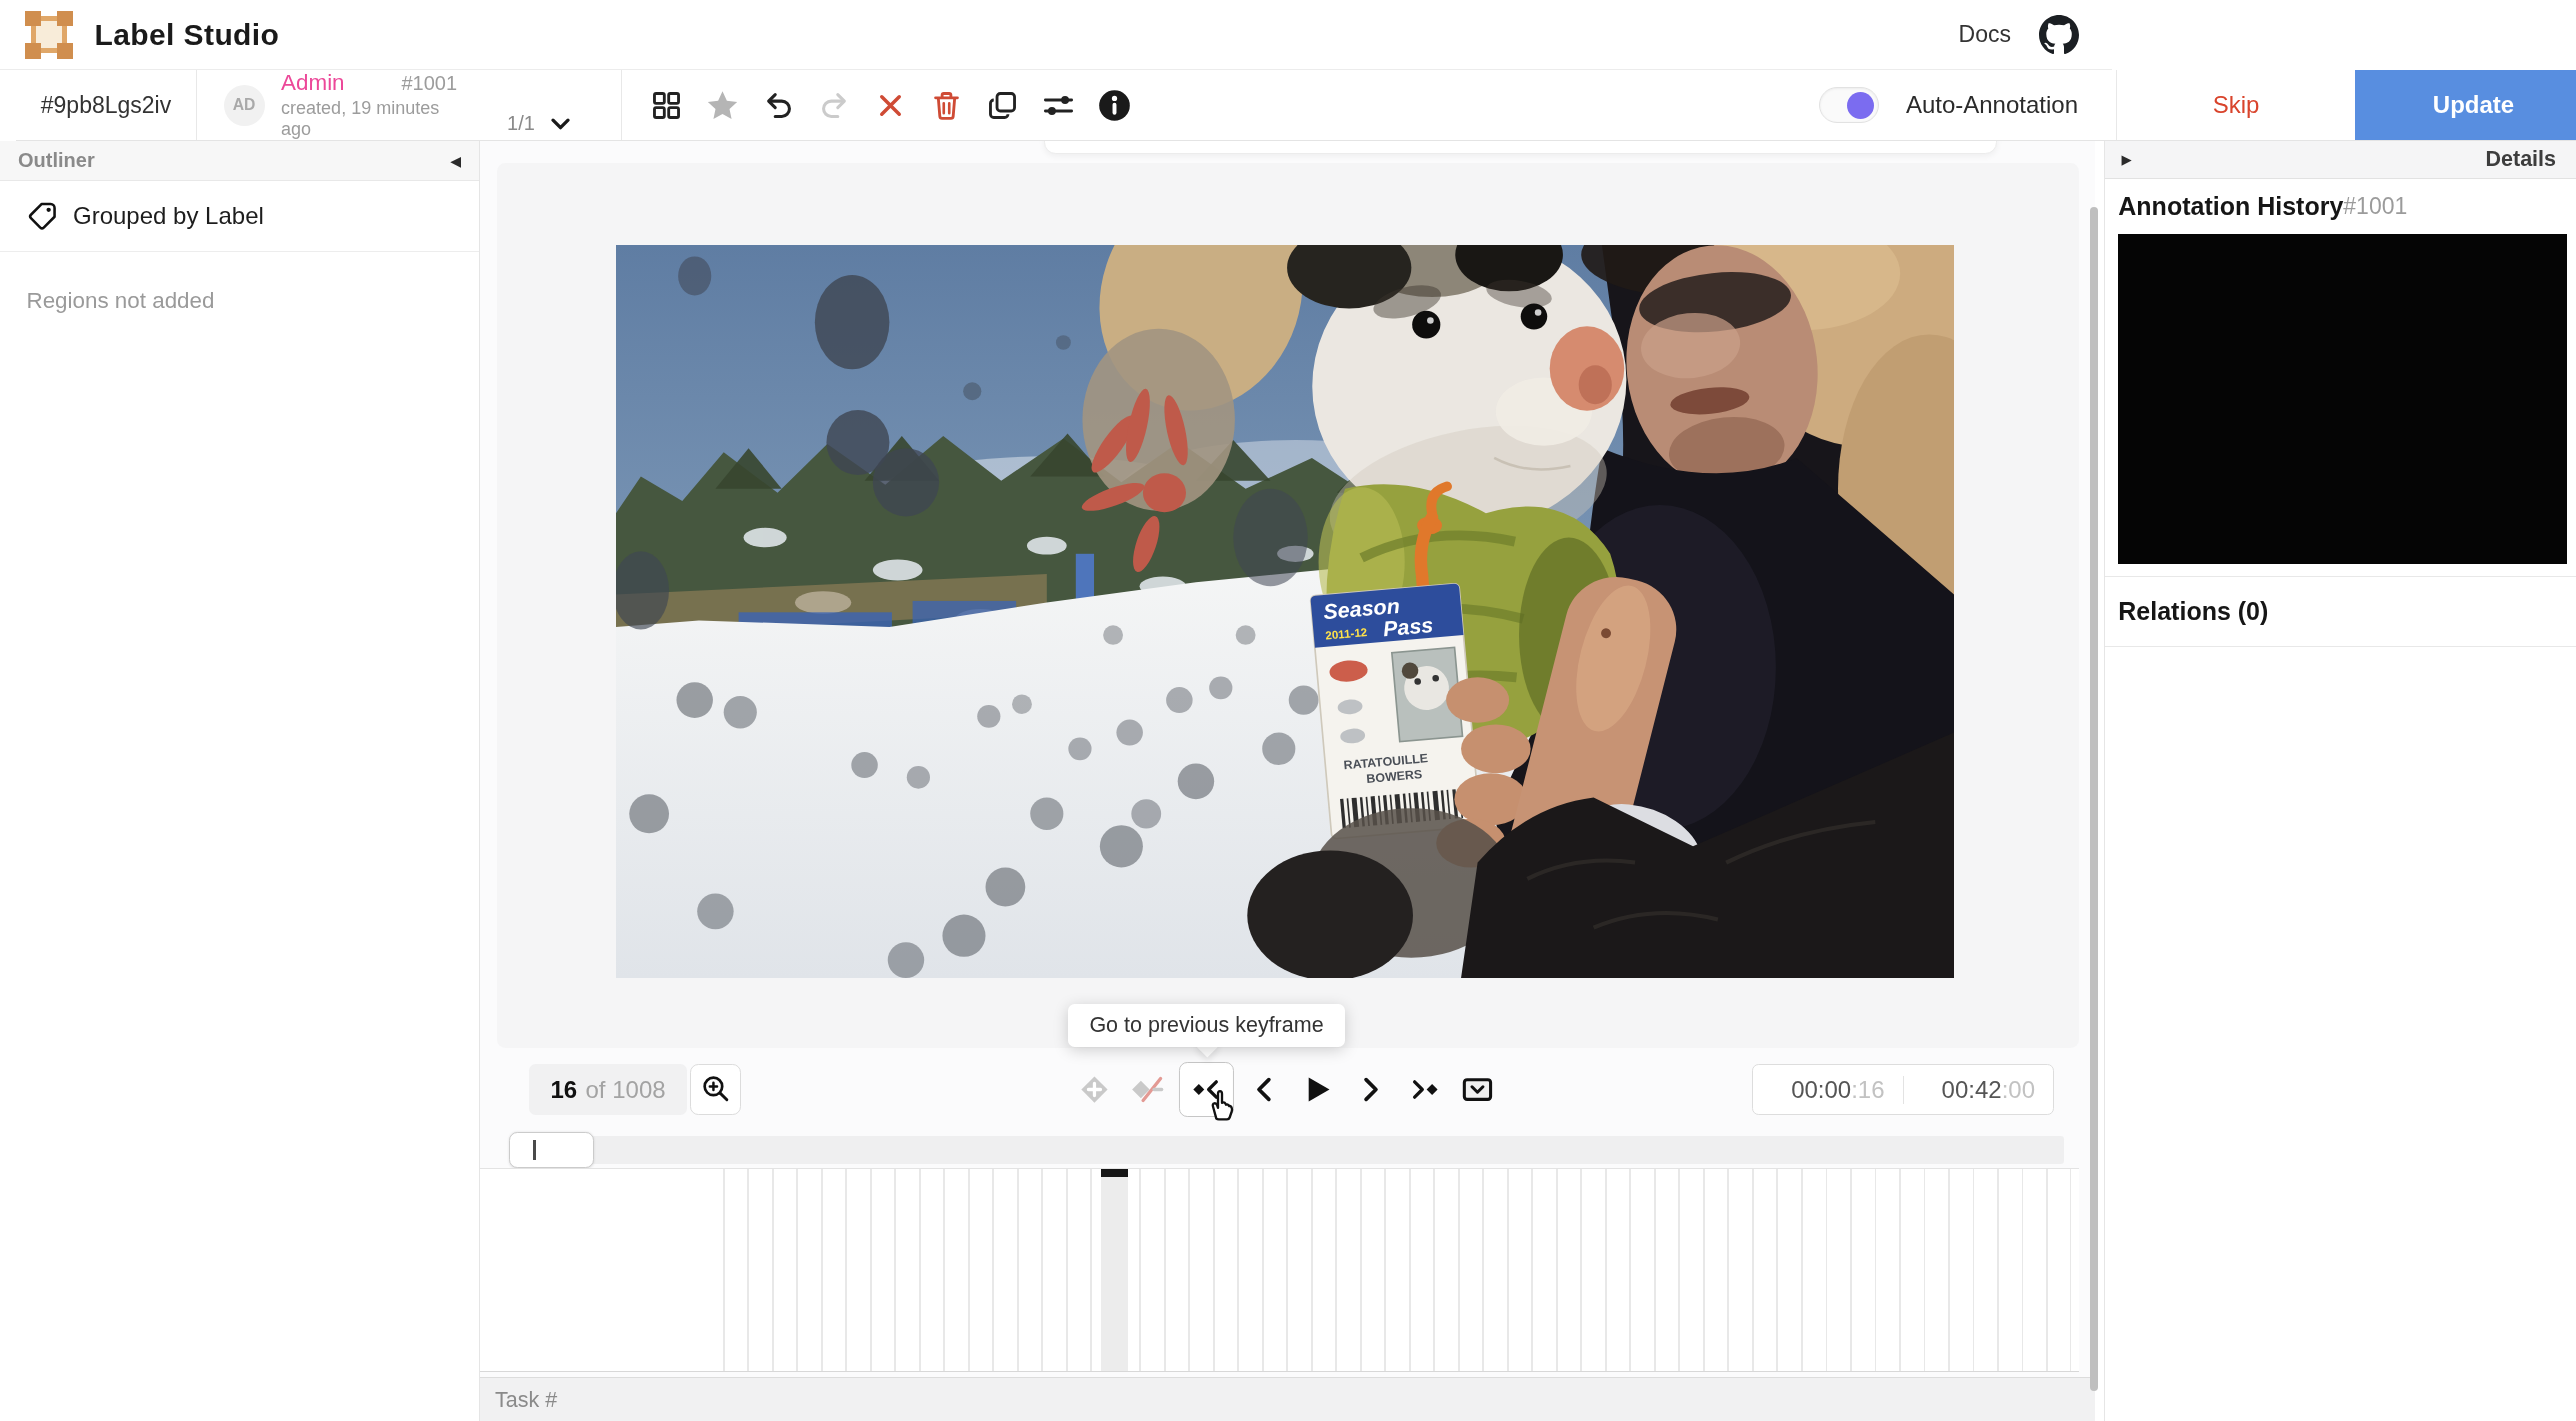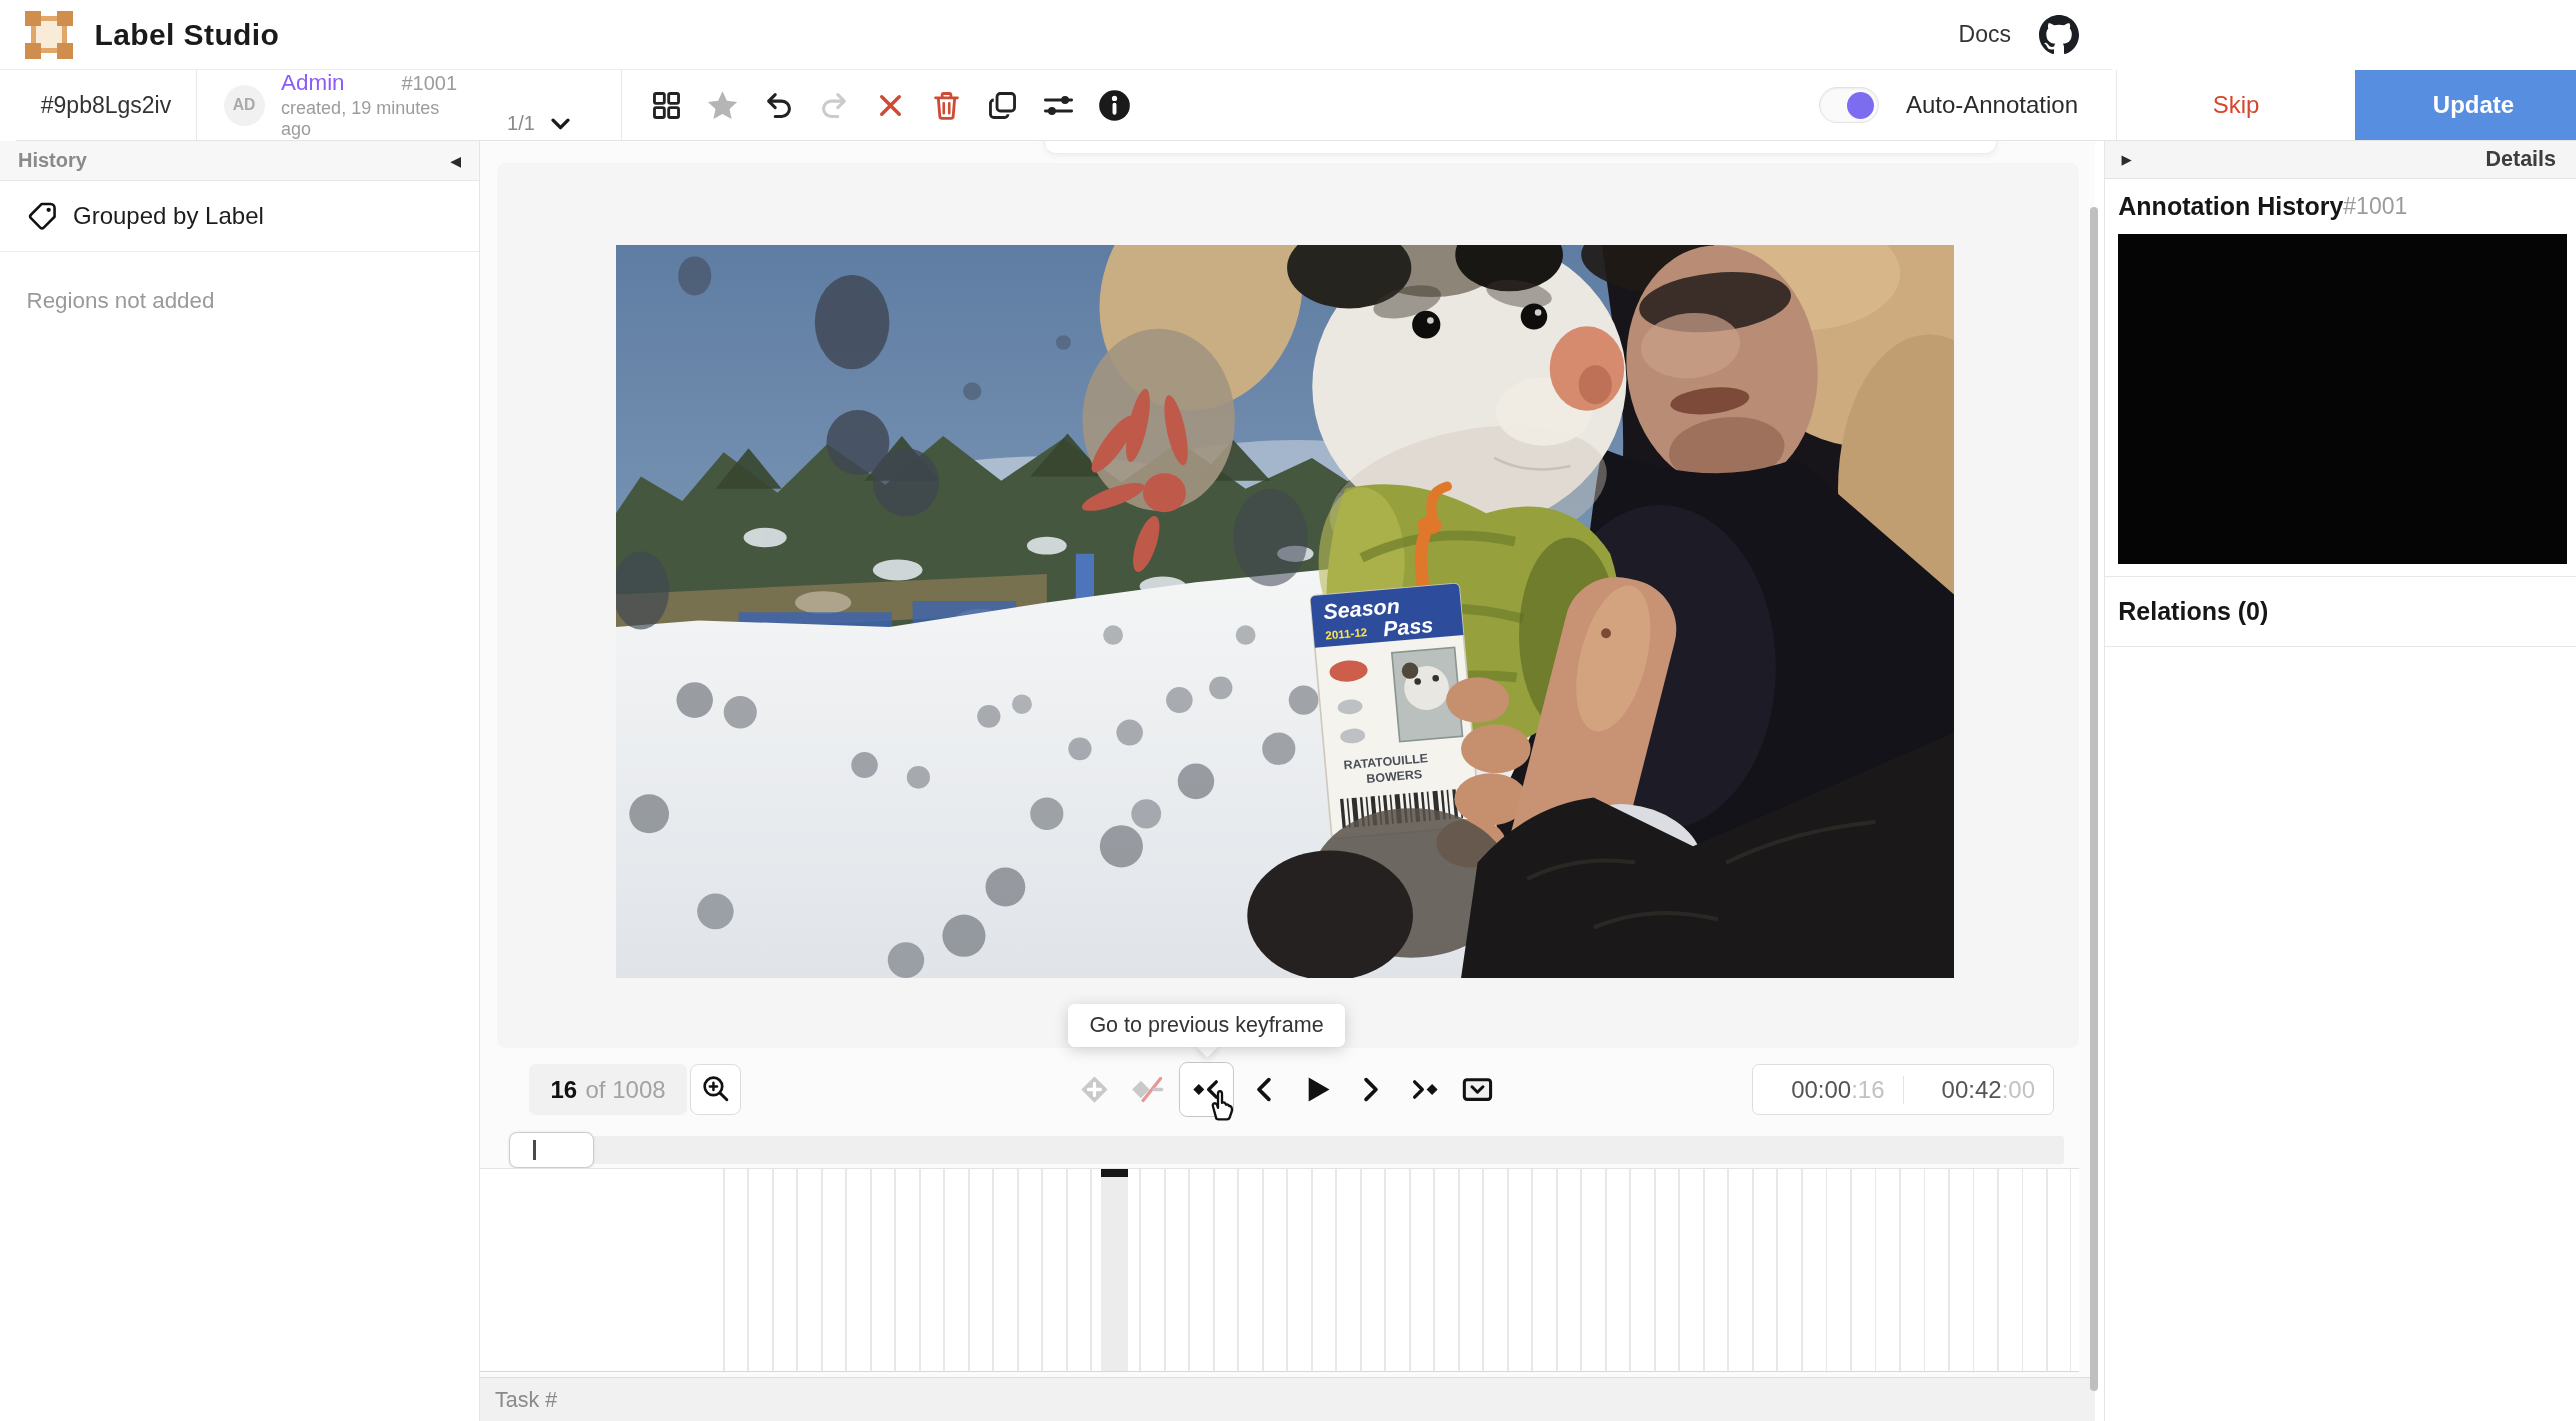--- a/index.html
+++ b/index.html
@@ -23,21 +23,21 @@
   
   .row2 { position:absolute; left:16px; top:70px; width:2576px; height:71px; background:#fff;
           border-bottom:0.8px solid #e4e4e4; display:flex; align-items:stretch; z-index:9; }
   .task-id { width:181px; display:flex; align-items:center; justify-content:center;
              font-size:23px; color:#333; border-right:0.8px solid #e8e8e8; }
   .annot-cell { display:flex; align-items:center; padding:0 23px 0 26.5px; border-right:0.8px solid #e8e8e8; }
   .avatar { width:41px; height:41px; border-radius:50%; background:#f1f1f1; color:#a9a9a9;
             font-size:15.7px; font-weight:bold; display:flex; align-items:center; justify-content:center; }
   .annot-meta { margin-left:16.6px; width:176px; }
   .annot-line1 { display:flex; justify-content:space-between; align-items:baseline; }
-  .annot-name { font-size:22.4px; color:#8b5cf6; }
+  .annot-name { font-size:22.4px; color:#ec4899; }
   .annot-id { font-size:20px; color:#9c9c9c; }
   .annot-created { font-size:18px; color:#9c9c9c; margin-top:2.5px; }
   .pager { display:flex; align-items:center; gap:13.3px; margin-left:50px; margin-right:25px; cursor:pointer;margin-top:36px; }
   .pager-count { font-size:20px; color:#8a8a8a; }
   .toolbar { display:flex; align-items:center; gap:18px; padding-left:25px; }
   .tbtn { width:38px; height:38px; display:flex; align-items:center; justify-content:center;
           background:none; border:none; cursor:pointer; }
   .tbtn svg { width:35px; height:35px; }
   .row2-spacer { flex:1; }
   .auto-annot { display:flex; align-items:center; gap:26.5px; padding-right:38px; }
@@ -237,21 +237,21 @@
       <div class="knob" style="background:#7b6cf0;"></div>
     </div>
     <span class="auto-label">Auto-Annotation</span>
   </div>
   <button class="skip-btn" style="color:#d9442c;">Skip</button>
   <button class="update-btn" style="background:#588ee0;">Update</button>
 </div>
 
 <div class="sidebar">
   <div class="sb-head">
-    <span class="sb-title">History</span>
+    <span class="sb-title">Outliner</span>
     <span class="sb-collapse">◀</span>
   </div>
   <div class="sb-group">
     <svg viewBox="0 0 32 32">
       <path d="M4 15 L15 4 h9 a4 4 0 0 1 4 4 v9 L17 28 a2.5 2.5 0 0 1 -3.5 0 L4 18.5 a2.5 2.5 0 0 1 0 -3.5 Z" fill="none" stroke="#111" stroke-width="2.6" stroke-linejoin="round"></path>
       <circle cx="22" cy="10" r="2.2" fill="#111"></circle>
     </svg>
     <span class="sb-group-label">Grouped by Label</span>
   </div>
   <div class="sb-empty">Regions not added</div>

